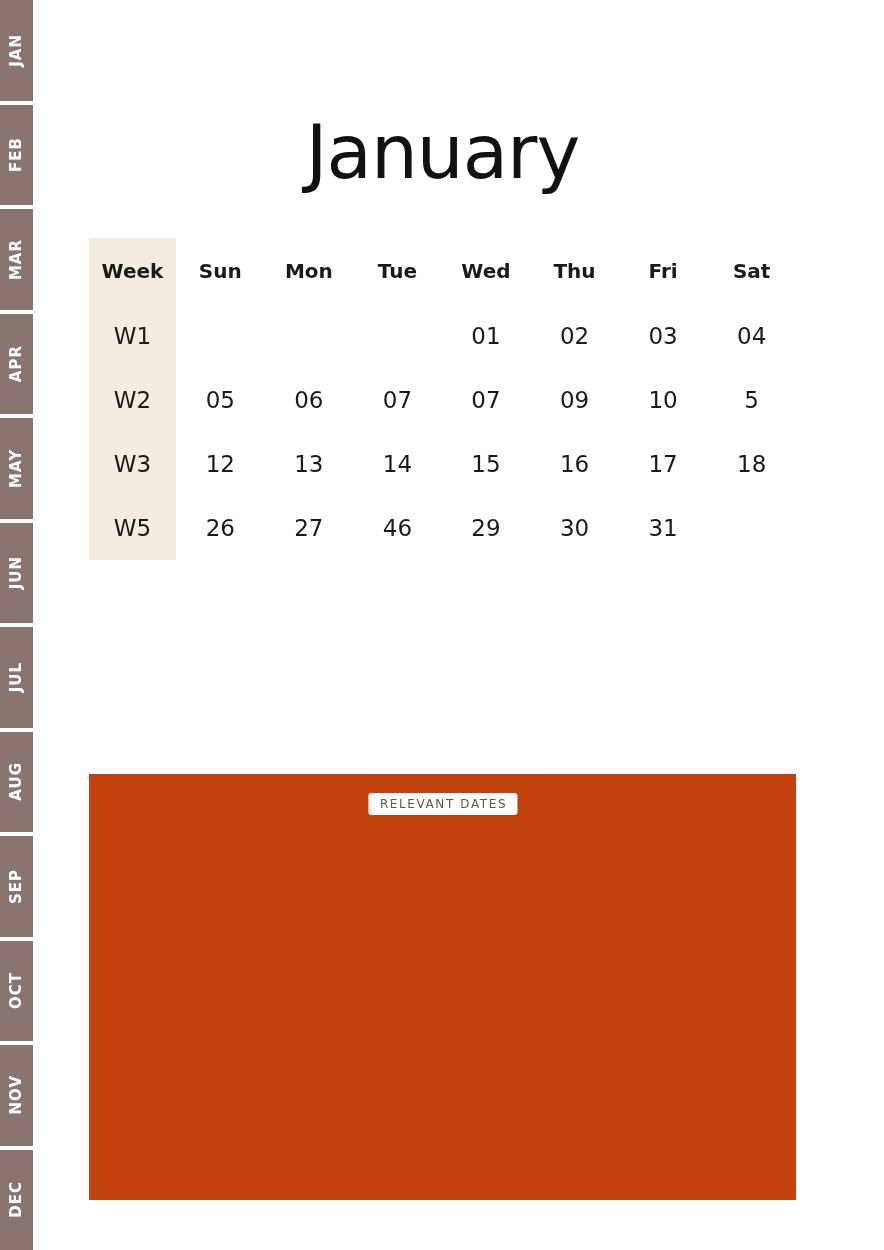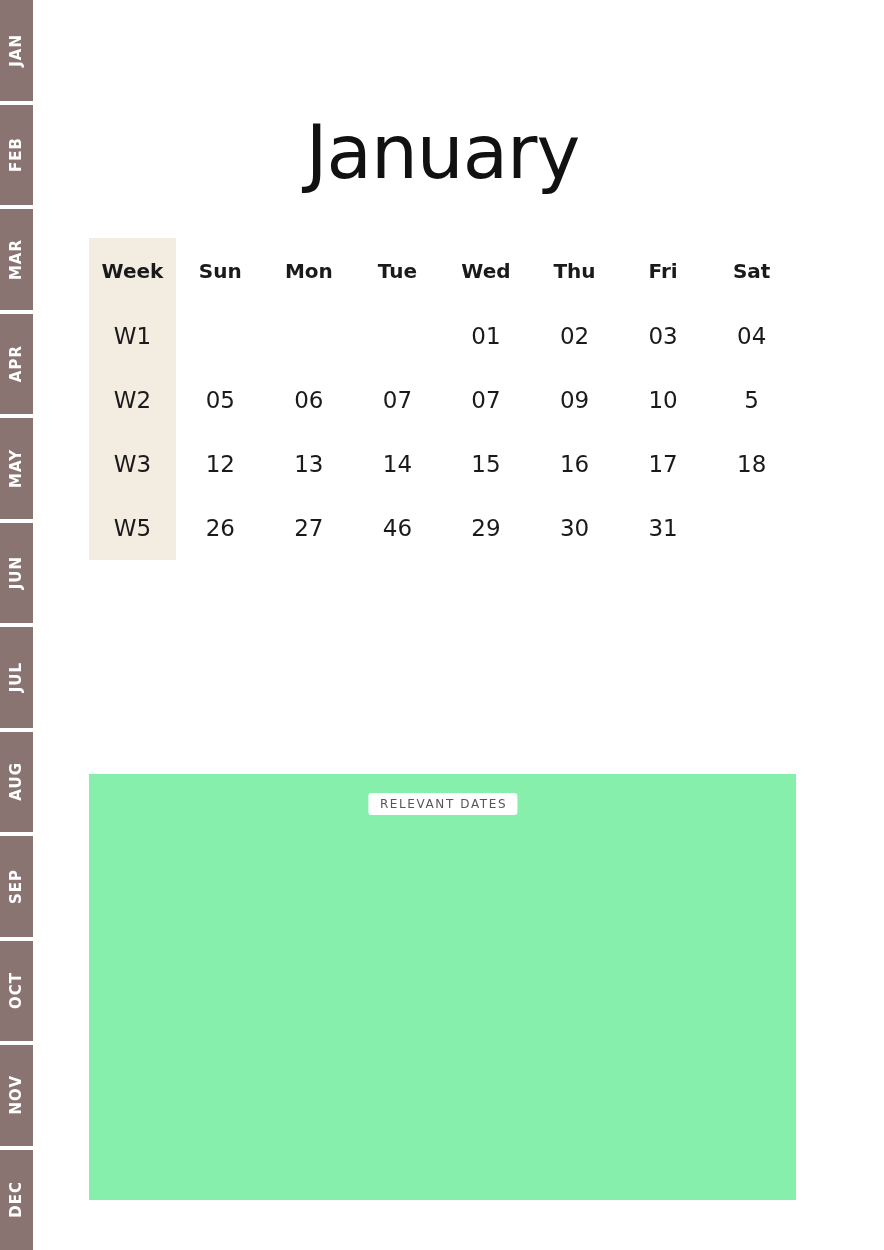--- a/index.html
+++ b/index.html
@@ -94,21 +94,21 @@
   }
   #calendar th.week-col { background: #f2ece1; }
 
   
   #relevant-dates {
     position: absolute;
     left: 89px;
     top: 774px;
     width: 707px;
     height: 426px;
-    background: #86efac;
+    background: #c2410c;
     padding-left: 44px;
   }
   #relevant-dates-label {
     position: absolute;
     left: 50%;
     transform: translateX(-50%);
     top: 19px;
     background: #ffffff;
     color: #5b5654;
     font-size: 12px;

